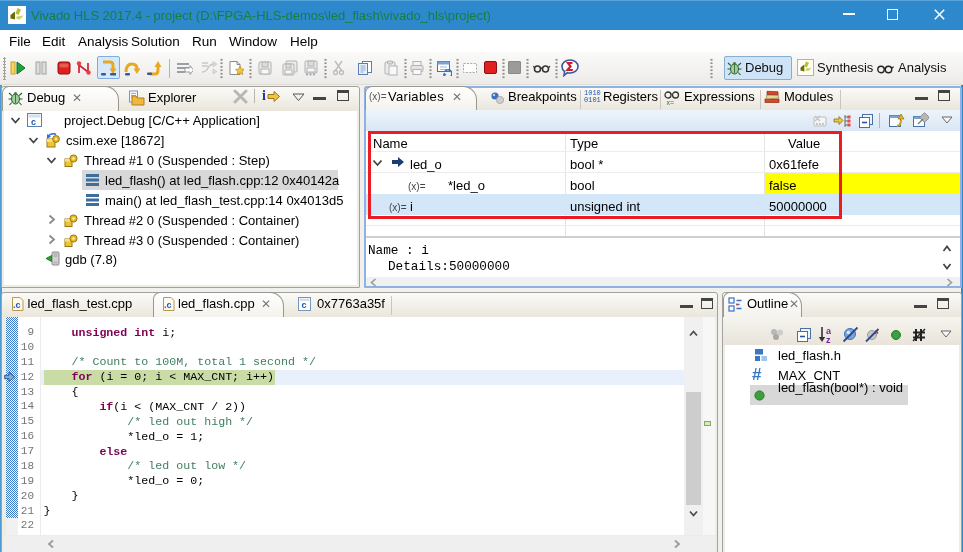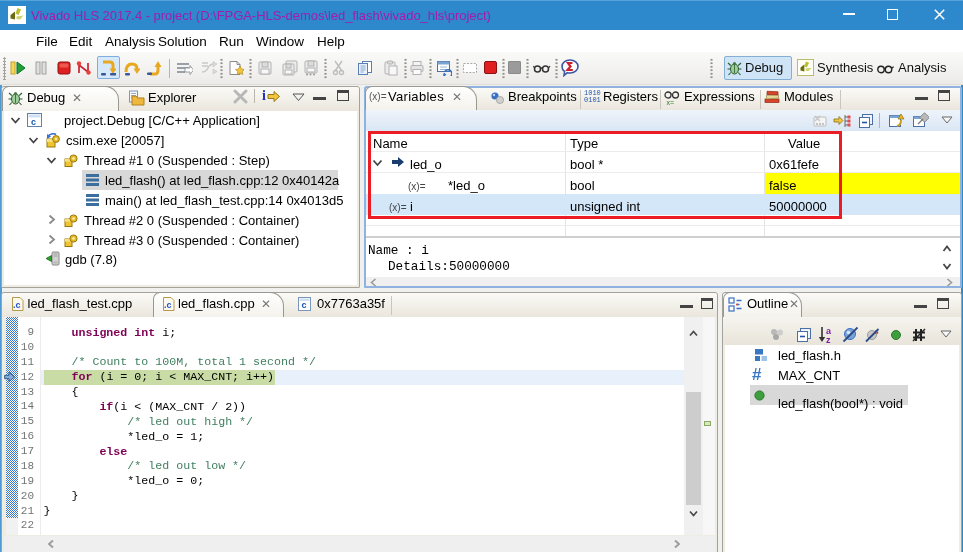--- a/index.html
+++ b/index.html
@@ -3,25 +3,25 @@
 <meta charset="utf-8">
 <style>
   * { margin:0; padding:0; box-sizing:border-box; }
   html,body { width:963px; height:552px; overflow:hidden; }
   body { font-family:"Liberation Sans", sans-serif; background:#f0f0ee; position:relative; }
   .abs { position:absolute; }
   svg { display:block; }
 
   
   #titlebar { left:0; top:0; width:963px; height:30px; background:#2d89cc; border-top:1px solid #57a3da; }
-  #titletxt { left:31px; top:8px; color:#a21caf; font-size:13px; letter-spacing:-0.04px; white-space:pre; }
+  #titletxt { left:31px; top:8px; color:#15803d; font-size:13px; letter-spacing:-0.04px; white-space:pre; }
 
   
   #menubar { left:0; top:30px; width:963px; height:22px; background:#ffffff; }
-  .menuitem { position:absolute; top:34px; font-size:13.5px; color:#000;margin-left:27px; }
+  .menuitem { position:absolute; top:34px; font-size:13.5px; color:#000; }
 
   
   #toolbar { left:0; top:52px; width:963px; height:33px; background:linear-gradient(#fafaf9,#ecebe8); border-bottom:1px solid #e0ddd8; }
   .tbsep { position:absolute; top:59px; width:1px; height:19px; background:#b8b4ae; }
   .tbdots { position:absolute; top:58px; width:3px; height:21px;
      background-image:radial-gradient(circle, #918d86 1px, transparent 1.2px);
      background-size:3px 3.5px; }
   .tbgrip { position:absolute; top:57px; width:3px; height:23px;
      background-image:radial-gradient(circle, #a5a19b 1px, transparent 1.2px);
      background-size:3px 3px; }
@@ -343,21 +343,21 @@
   </svg>
 
   <svg class="abs" style="left:45px;top:251px" width="16" height="15" viewBox="0 0 16 15">
     <rect x="7" y="1" width="7" height="13" rx="1" fill="#d2d2d2" stroke="#8a8a8a"></rect>
     <path d="M8.5,3 L12.5,3 M8.5,5 L12.5,5" stroke="#9a9a9a" stroke-width="0.9"></path>
     <rect x="8.5" y="10.5" width="4" height="2" fill="#b8b8b8"></rect>
     <polygon points="1,7.5 6.5,4.5 6.5,10.5" fill="#2ca02c" stroke="#1a701a" stroke-width="0.8"></polygon>
   </svg>
 
   <div class="trow" style="left:64px;top:113px">project.Debug [C/C++ Application]</div>
-  <div class="trow" style="left:66px;top:133px">csim.exe [20057]</div>
+  <div class="trow" style="left:66px;top:133px">csim.exe [18672]</div>
   <div class="trow" style="left:84px;top:153px">Thread #1 0 (Suspended : Step)</div>
   <div class="trow" style="left:105px;top:173px">led_flash() at led_flash.cpp:12 0x40142a</div>
   <div class="trow" style="left:105px;top:193px">main() at led_flash_test.cpp:14 0x4013d5</div>
   <div class="trow" style="left:84px;top:213px">Thread #2 0 (Suspended : Container)</div>
   <div class="trow" style="left:84px;top:233px">Thread #3 0 (Suspended : Container)</div>
   <div class="trow" style="left:65px;top:252px">gdb (7.8)</div>
 </div>
 
 <div class="abs" id="varpanel" style="left:364px;top:86px;width:598px;height:202px;background:#fff;border:2px solid #8fb2e0;border-radius:3px 3px 1px 1px"></div>
 <div class="abs" style="left:366px;top:88px;width:594px;height:22px;background:linear-gradient(#fbfaf7,#eae6dc)"></div>
@@ -638,14 +638,14 @@
     <rect x="1" y="1" width="8" height="5.5" fill="#3a77c2"></rect>
     <rect x="1" y="8" width="5" height="5" fill="#3a77c2"></rect>
     <rect x="7.5" y="8" width="5.5" height="5" fill="#9ec4ea"></rect>
   </svg>
   <div class="trow" style="left:778px;top:348px">led_flash.h</div>
   <div class="abs" style="left:752px;top:365px;font-size:17px;font-weight:bold;color:#3a77c2">#</div>
   <div class="trow" style="left:778px;top:368px">MAX_CNT</div>
   <svg class="abs" style="left:753px;top:389px" width="13" height="13" viewBox="0 0 13 13">
       <circle cx="6.5" cy="6.5" r="4.6" fill="#3c9e3c" stroke="#2a7a2a"></circle>
     </svg>
-  <div class="trow" style="left:778px;top:396px">led_flash(bool*) : void</div>
+  <div class="trow" style="left:778px;top:380px">led_flash(bool*) : void</div>
 </div>
 
 </body></html>

